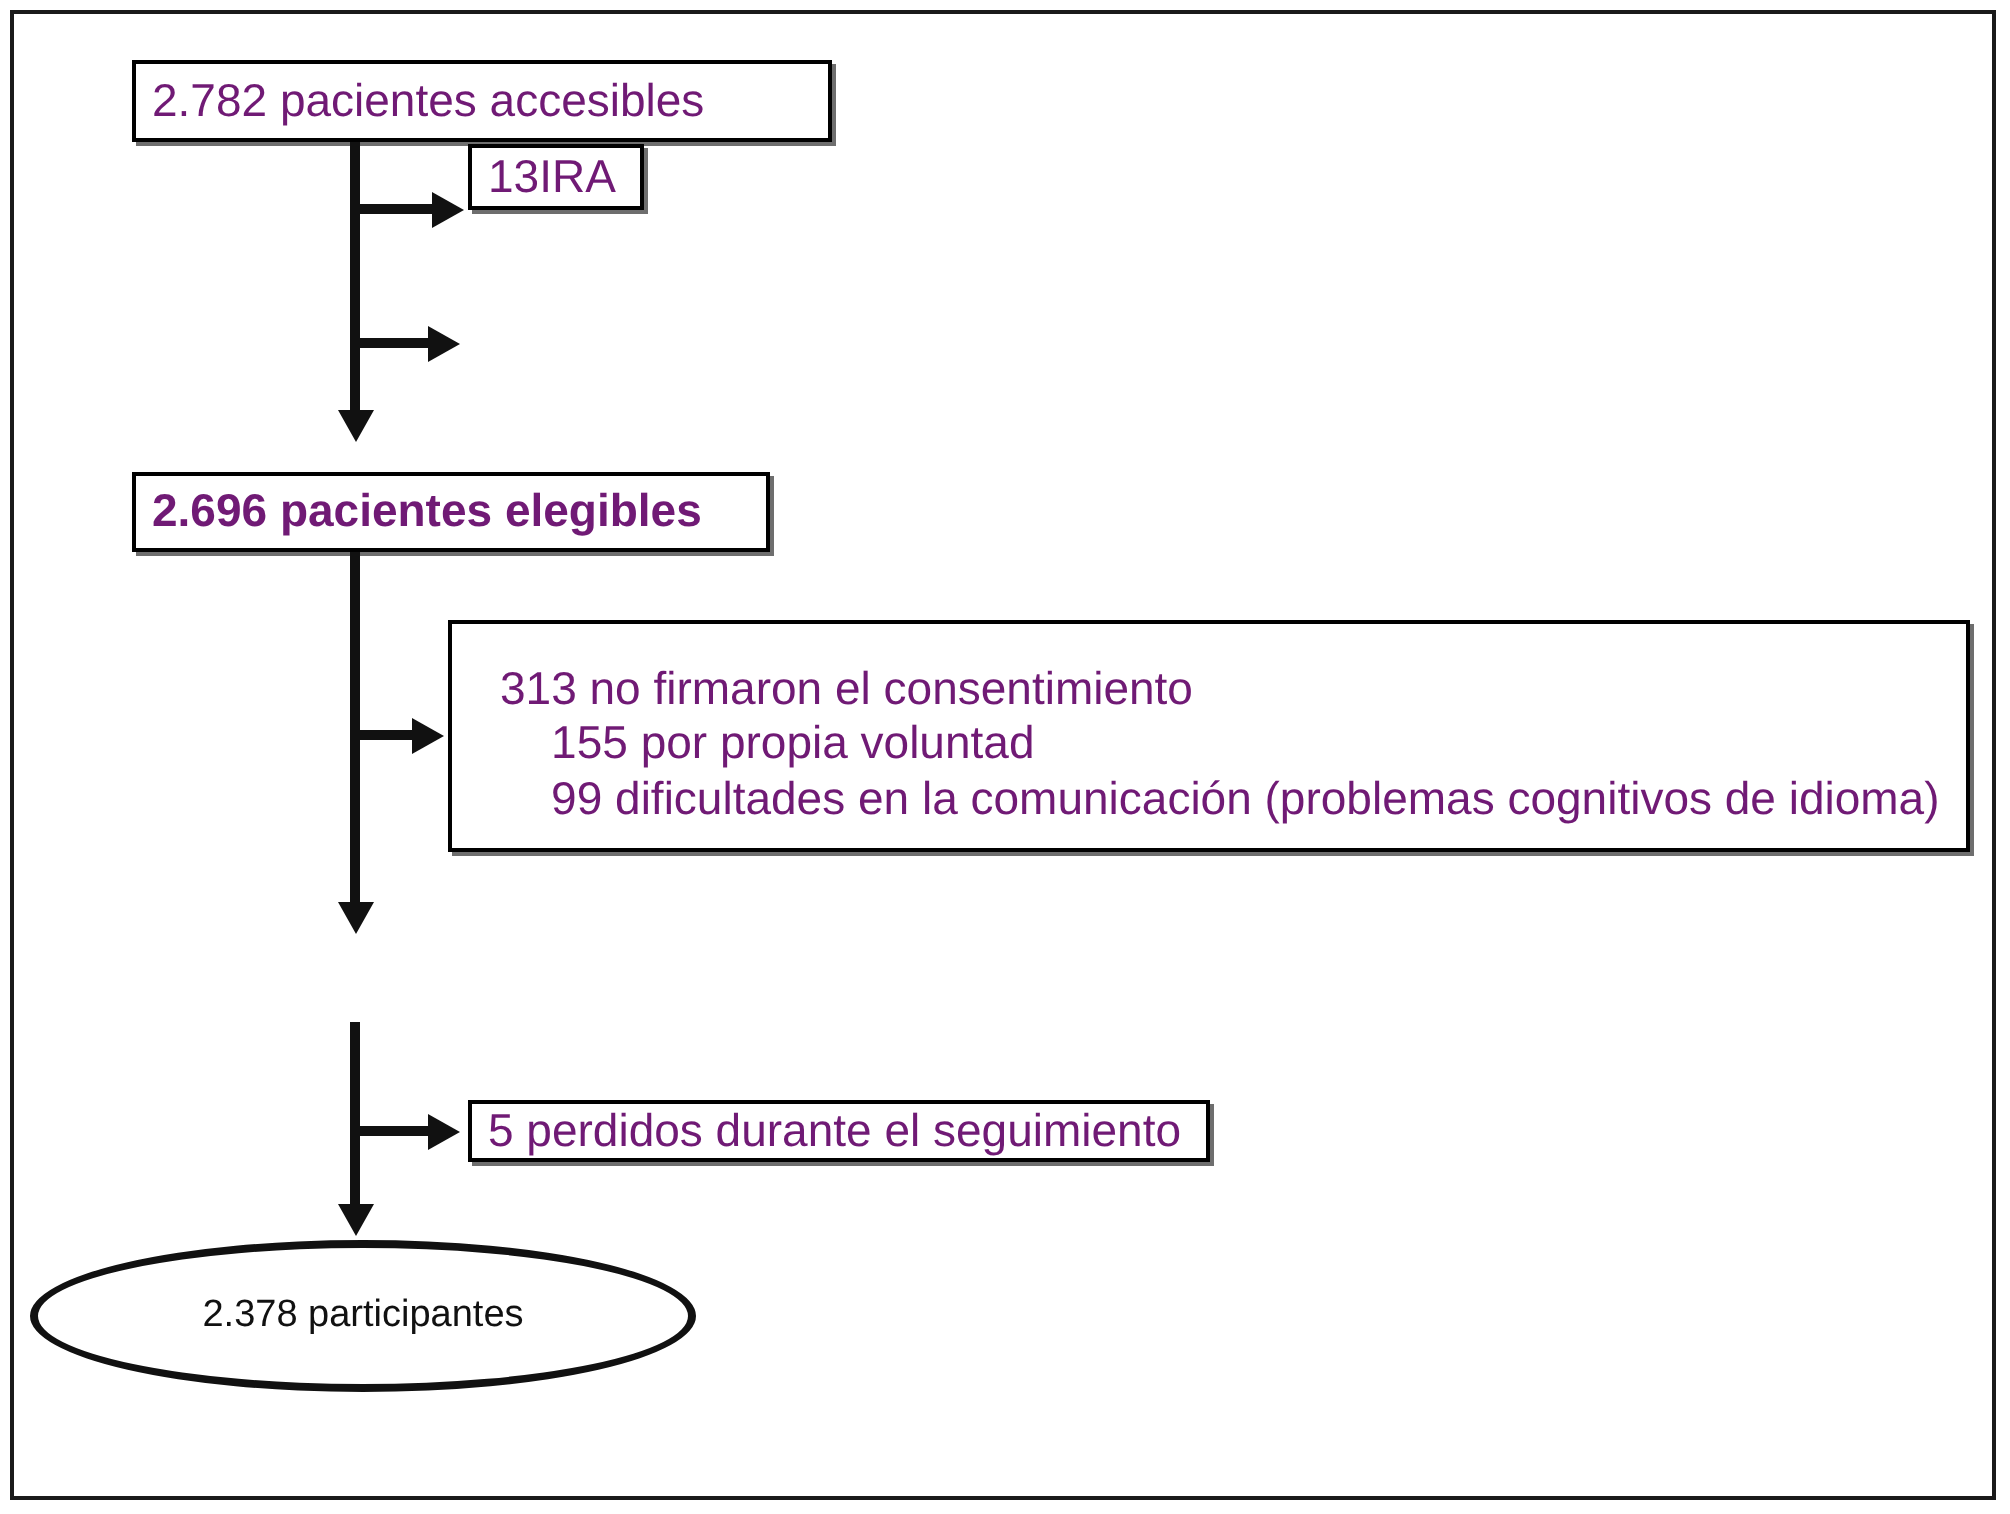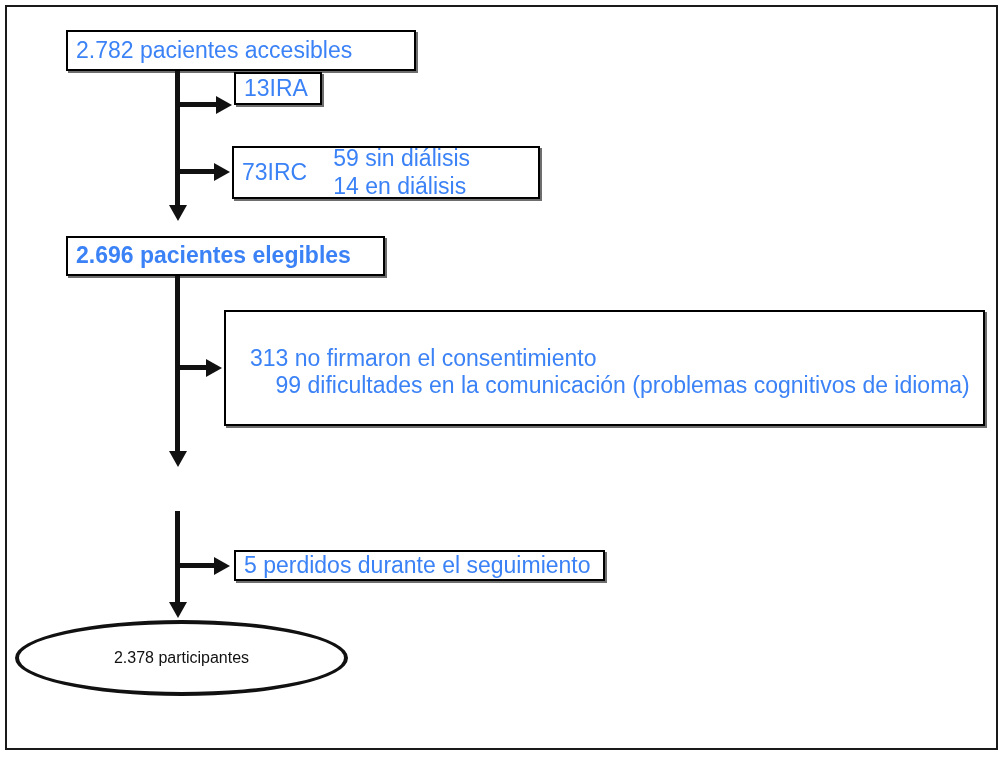--- a/index.html
+++ b/index.html
@@ -30,21 +30,21 @@
   }
   
   .node {
     position: absolute;
     box-sizing: border-box;
     background: #ffffff;
     border: 2px solid #000000;
     box-shadow: 2px 2px 0 0 #6e6e6e;
     display: flex;
     align-items: center;
-    color: #3b82f6;
+    color: #701a75;
     line-height: 1.18;
     white-space: pre;
   }
   .node .txt {
     padding-left: 8px;
     padding-right: 8px;
     font-size: 23px;
     white-space: pre;
   }
   .node.multiline {
@@ -86,21 +86,21 @@
     box-sizing: border-box;
     border: 4px solid #111111;
     border-radius: 50%;
     background: #ffffff;
     display: flex;
     align-items: center;
     justify-content: center;
     color: #111111;
   }
   .ellipse .txt {
-    font-size: 16px;
+    font-size: 19px;
   }
   .row-lines {
     display: flex;
     flex-direction: column;
     justify-content: center;
   }
 </style>
 </head>
 <body>
 
@@ -118,41 +118,35 @@
   <div class="hline" style="left:175px; top:102px; width:44px;"></div>
   <div class="arrow-right" style="left:216px; top:95.5px;"></div>
 
   <div class="node" style="left:234px; top:72px; width:88px; height:33px;">
     <span class="txt">13IRA</span>
   </div>
 
   <div class="hline" style="left:175px; top:169px; width:42px;"></div>
   <div class="arrow-right" style="left:214px; top:162.5px;"></div>
 
-  <div class="node" style="left:232px; top:146px; width:308px; height:53px;">
-    <span class="txt">73IRC</span>
-    <span class="txt row-lines" style="padding-left:18px;">
-      <span>59 sin diálisis</span>
-      <span>14 en diálisis</span>
-    </span>
-  </div>
 
   <div class="node" style="left:66px; top:236px; width:319px; height:40px;font-weight:bold;">
     <span class="txt">2.696 pacientes elegibles</span>
   </div>
 
   <div class="vline" style="left:175px; top:276px; height:181px;"></div>
   <div class="arrow-down" style="left:168.5px; top:451px;"></div>
 
   <div class="hline" style="left:175px; top:365px; width:35px;"></div>
   <div class="arrow-right" style="left:206px; top:358.5px;"></div>
 
   <div class="node multiline" style="left:224px; top:310px; width:761px; height:116px;padding-left:16px;">
     <span class="txt row-lines" style="height:100%; justify-content:center;">
       <span>313 no firmaron el consentimiento</span>
+      <span>    155 por propia voluntad</span>
       <span>    99 dificultades en la comunicación (problemas cognitivos de idioma)</span>
     </span>
   </div>
 
 
   <div class="vline" style="left:175px; top:511px; height:97px;"></div>
   <div class="arrow-down" style="left:168.5px; top:602px;"></div>
 
   <div class="hline" style="left:175px; top:563px; width:42px;"></div>
   <div class="arrow-right" style="left:214px; top:556.5px;"></div>

